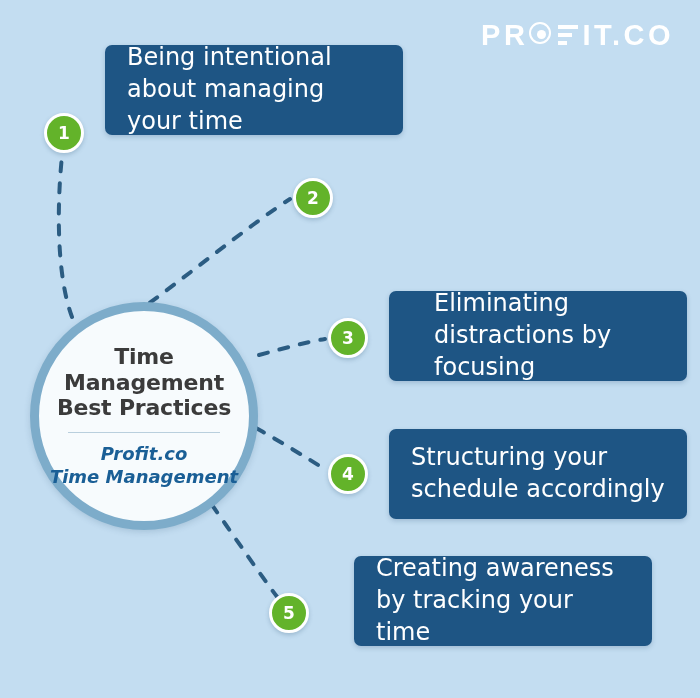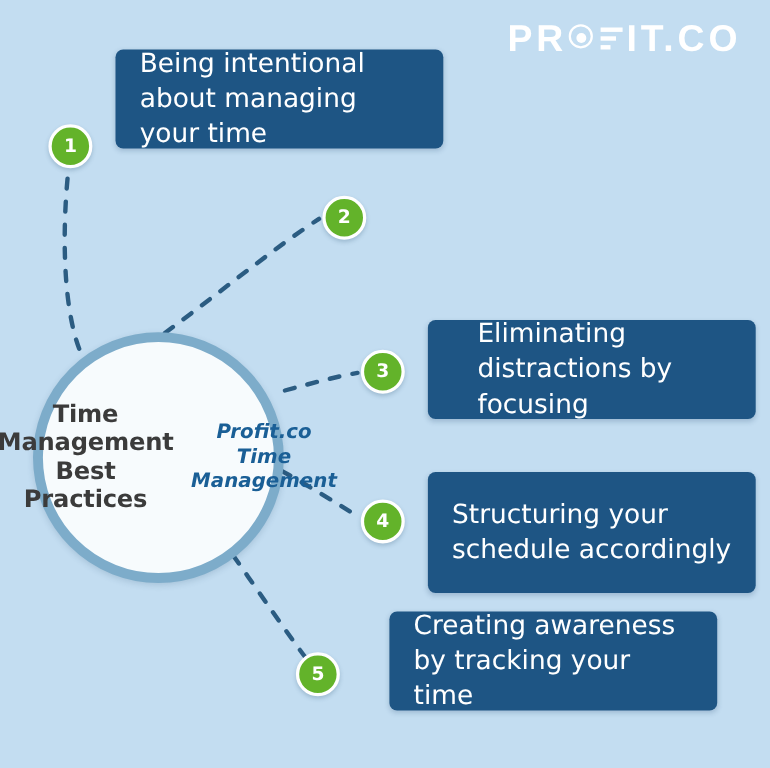--- a/index.html
+++ b/index.html
@@ -20,21 +20,21 @@
   .logo {
     position: absolute;
     top: 18px;
     right: 26px;
     display: flex;
     align-items: center;
     height: 34px;
   }
   .logo-text {
     color: #ffffff;
-    font-size: 34px;
+    font-size: 29px;
     font-weight: bold;
     letter-spacing: 3.5px;
     line-height: 1;
     display: flex;
     align-items: center;
   }
   .logo-mark {
     display: inline-block;
     width: 26px;
     height: 26px;
@@ -85,21 +85,21 @@
     position: absolute;
     left: 30px;
     top: 302px;
     width: 228px;
     height: 228px;
     border-radius: 50%;
     background: #f7fbfd;
     border: 9px solid #7dacca;
     box-sizing: border-box;
     display: flex;
-    flex-direction: row;
+    flex-direction: column;
     align-items: center;
     justify-content: center;
     box-shadow: 0 2px 6px rgba(40,80,110,0.18);
   }
   .hub-title {
     color: #3b3b3b;
     font-size: 22px;
     font-weight: bold;
     line-height: 1.17;
     text-align: center;
@@ -201,21 +201,21 @@
       <span>Time Management</span>
     </div>
   </div>
 
   <div class="card" id="card-0" style="left: 105px; top: 45px; width: 298px; height: 90px;">
     <span class="card-text">Being intentional about managing your time</span>
   </div>
   <div class="card" id="card-2" style="left: 389px; top: 291px; width: 298px; height: 90px; padding-left: 23px;">
     <span class="card-text">Eliminating distractions by focusing</span>
   </div>
-  <div class="card" id="card-3" style="left: 389px; top: 429px; width: 298px; height: 110px;">
+  <div class="card" id="card-3" style="left: 389px; top: 429px; width: 298px; height: 90px;">
     <span class="card-text">Structuring your schedule accordingly</span>
   </div>
   <div class="card" id="card-4" style="left: 354px; top: 556px; width: 298px; height: 90px; justify-content: center;">
     <span class="card-text">Creating awareness by tracking your time</span>
   </div>
 
   <div class="badge" id="badge-0" style="left: 44px; top: 113px;">1</div>
   <div class="badge" id="badge-1" style="left: 293px; top: 178px;">2</div>
   <div class="badge" id="badge-2" style="left: 328px; top: 318px;">3</div>
   <div class="badge" id="badge-3" style="left: 328px; top: 454px;">4</div>

